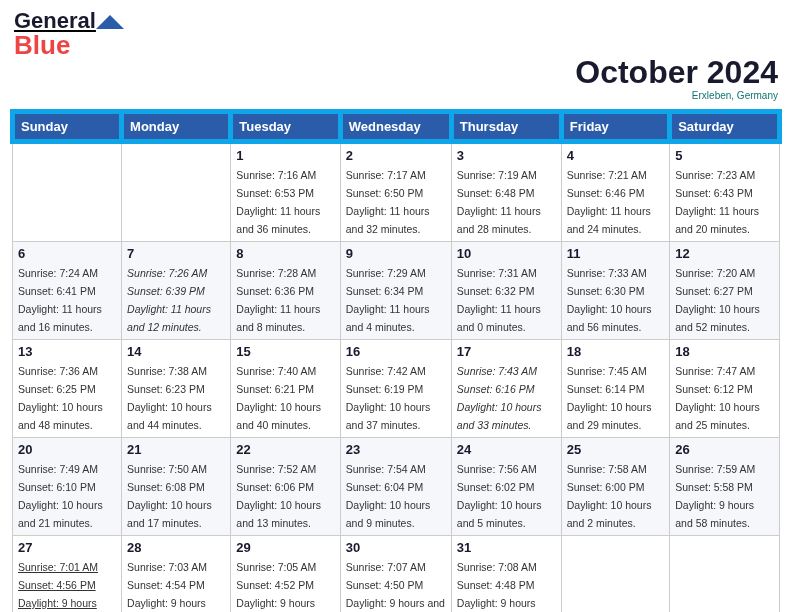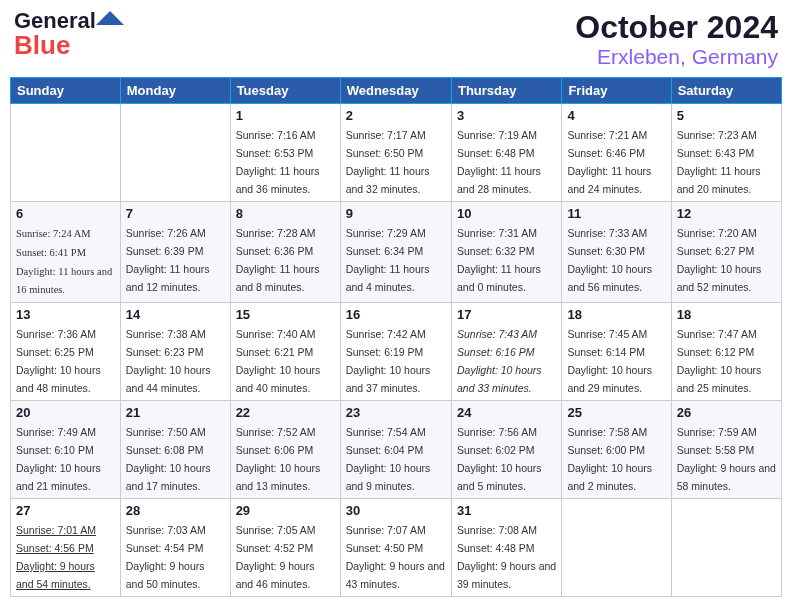--- a/index.html
+++ b/index.html
@@ -28,43 +28,44 @@
       color: #1a1a2e;
       line-height: 1;
     }
     .logo-arrow {
       width: 28px;
       height: 14px;
       margin-top: 1px;
     }
     .title-block {
       text-align: right;
+      margin-top: 45px;
     }
     .month-title {
       font-size: 32px;
       font-weight: bold;
       color: #1a1a2e;
       line-height: 1.1;
     }
     .location {
-      font-size: 21px;
-      color: #8b5cf6;
+      font-size: 10px;
+      color: #0f766e;
     }
     .calendar {
       width: 100%;
       border-collapse: collapse;
       border: 1px solid #ccc;
     }
     .calendar th {
       background-color: #2a5caa;
       color: #fff;
       text-align: left;
       padding: 5px 6px;
       font-size: 13px;
-      border: 1px solid #0ea5e9;
+      border: 5px solid #0ea5e9;
     }
     .calendar td {
       border: 1px solid #ccc;
       vertical-align: top;
       padding: 4px 5px;
       width: 113px;
       min-height: 80px;
       background: #fff;
     }
     .calendar tr:nth-child(even) td {
@@ -88,21 +89,21 @@
     }
     .calendar tr:nth-child(even) .empty-cell {
       background: #f5f7fa !important;
     }
   </style>
 </head>
 <body>
 
 <div class="header">
   <div class="logo">
-    <div style="display:flex;">
+    <div style="display:flex;align-items:center;text-decoration:underline;">
       <span class="logo-text">
         <span>General</span>
       </span>
       <svg class="logo-arrow" viewBox="0 0 28 14">
         <polygon points="0,14 14,0 28,14" fill="#2a5caa"></polygon>
       </svg>
     </div>
     <span class="logo-text" style="color:#ef4444;font-size:26px;">Blue</span>
   </div>
   <div class="title-block">
@@ -137,24 +138,24 @@
 Sunset: 6:48 PM
 Daylight: 11 hours and 28 minutes.</span></td>
         <td><span class="day-num">4</span><span class="day-detail" style="white-space: pre-line;">Sunrise: 7:21 AM
 Sunset: 6:46 PM
 Daylight: 11 hours and 24 minutes.</span></td>
         <td><span class="day-num">5</span><span class="day-detail" style="white-space: pre-line;">Sunrise: 7:23 AM
 Sunset: 6:43 PM
 Daylight: 11 hours and 20 minutes.</span></td>
       </tr>
       <tr>
-        <td><span class="day-num">6</span><span class="day-detail" style="white-space: pre-line; font-family: Liberation Serif, serif;">Sunrise: 7:24 AM
+        <td><span class="day-num">6</span><span class="day-detail" style="white-space: pre-line;">Sunrise: 7:24 AM
 Sunset: 6:41 PM
 Daylight: 11 hours and 16 minutes.</span></td>
-        <td><span class="day-num">7</span><span class="day-detail" style="white-space: pre-line;">Sunrise: 7:26 AM
+        <td><span class="day-num">7</span><span class="day-detail" style="white-space: pre-line; font-style: italic;">Sunrise: 7:26 AM
 Sunset: 6:39 PM
 Daylight: 11 hours and 12 minutes.</span></td>
         <td><span class="day-num">8</span><span class="day-detail" style="white-space: pre-line;">Sunrise: 7:28 AM
 Sunset: 6:36 PM
 Daylight: 11 hours and 8 minutes.</span></td>
         <td><span class="day-num">9</span><span class="day-detail" style="white-space: pre-line;">Sunrise: 7:29 AM
 Sunset: 6:34 PM
 Daylight: 11 hours and 4 minutes.</span></td>
         <td><span class="day-num">10</span><span class="day-detail" style="white-space: pre-line; text-align: center;">Sunrise: 7:31 AM
 Sunset: 6:32 PM

